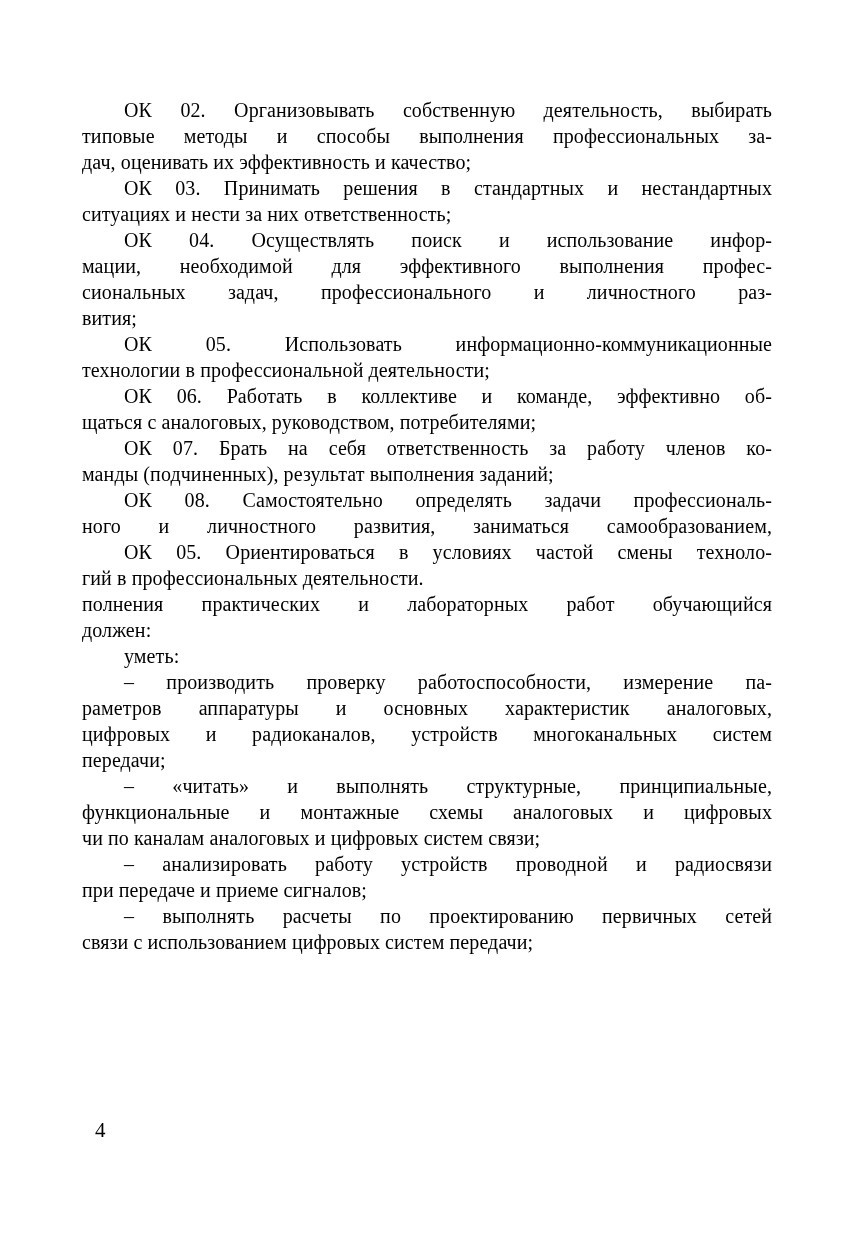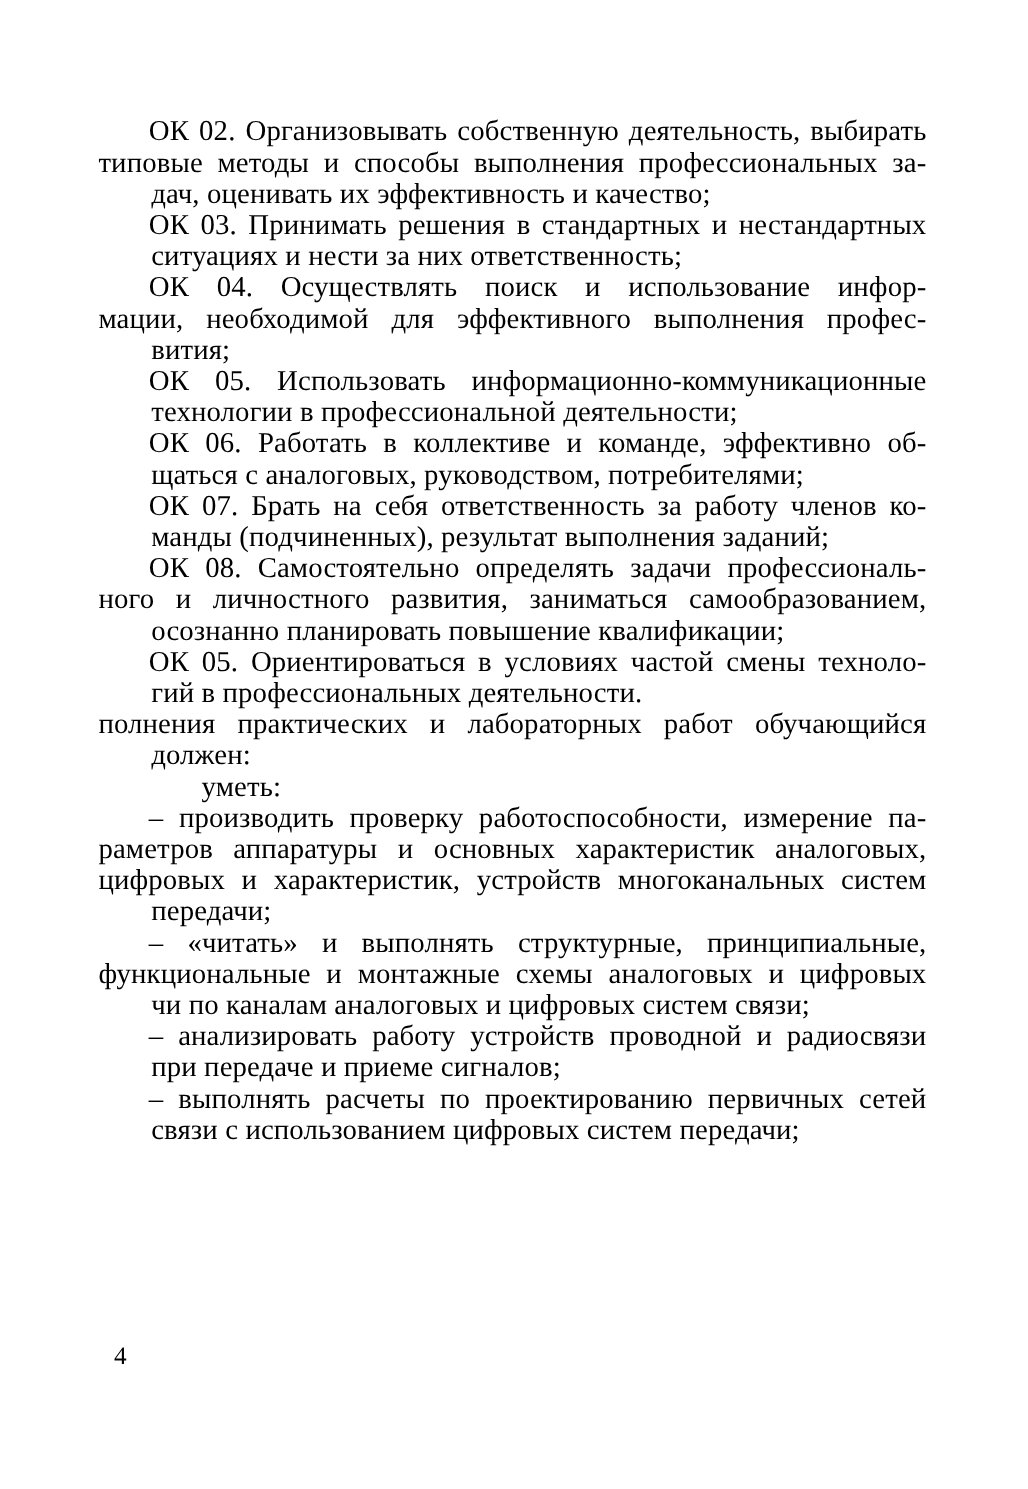--- a/index.html
+++ b/index.html
@@ -18,21 +18,21 @@
   .page {
     position: absolute;
     inset: 0;
     background: #ffffff;
   }
   .text-block {
     position: absolute;
     left: 82px;
     top: 97px;
     width: 690px;
-    font-size: 24px;
+    font-size: 20px;
     line-height: 26px;
     letter-spacing: 0.1px;
   }
   .para {
     margin: 0;
     padding: 0;
   }
   .para.italic {
   }
   .line {
@@ -41,21 +41,20 @@
     text-align-last: justify;
     hyphens: none;
     overflow: hidden;
     height: 26px;
   }
   .line.first {
     padding-left: 42px;
   }
   .line.last {
     text-align-last: left;
-    margin-left: 44px;
   }
   .folio {
     position: absolute;
     left: 95px;
     top: 1117px;
     font-size: 21px;
     line-height: 26px;
   }
 </style>
 </head>
@@ -68,54 +67,54 @@
         <span class="line">типовые методы и способы выполнения профессиональных за-</span>
         <span class="line last">дач, оценивать их эффективность и качество;</span>
       </p>
       <p class="para">
         <span class="line first">ОК 03. Принимать решения в стандартных и нестандартных</span>
         <span class="line last">ситуациях и нести за них ответственность;</span>
       </p>
       <p class="para">
         <span class="line first">ОК 04. Осуществлять поиск и использование инфор-</span>
         <span class="line">мации, необходимой для эффективного выполнения профес-</span>
+        <span class="line">сиональных задач, профессионального и личностного раз-</span>
         <span class="line last">вития;</span>
       </p>
       <p class="para">
         <span class="line first">ОК 05. Использовать информационно-коммуникационные</span>
         <span class="line last">технологии в профессиональной деятельности;</span>
       </p>
       <p class="para">
         <span class="line first">ОК 06. Работать в коллективе и команде, эффективно об-</span>
         <span class="line last">щаться с аналоговых, руководством, потребителями;</span>
       </p>
       <p class="para">
         <span class="line first">ОК 07. Брать на себя ответственность за работу членов ко-</span>
         <span class="line last">манды (подчиненных), результат выполнения заданий;</span>
       </p>
       <p class="para">
         <span class="line first">ОК 08. Самостоятельно определять задачи профессиональ-</span>
         <span class="line">ного и личностного развития, заниматься самообразованием,</span>
-        <span class="line last">осознанно планировать повышение квалификации;</span>
       </p>
       <p class="para">
         <span class="line first">ОК 05. Ориентироваться в условиях частой смены техноло-</span>
         <span class="line last">гий в профессиональных деятельности.</span>
       </p>
       <p class="para">
         <span class="line">полнения практических и лабораторных работ обучающийся</span>
         <span class="line last">должен:</span>
       </p>
       <p class="para italic">
         <span class="line first last">уметь:</span>
       </p>
       <p class="para">
         <span class="line first">– производить проверку работоспособности, измерение па-</span>
         <span class="line">раметров аппаратуры и основных характеристик аналоговых,</span>
-        <span class="line">цифровых и характеристик, устройств многоканальных систем</span>
+        <span class="line">цифровых и радиоканалов, устройств многоканальных систем</span>
         <span class="line last">передачи;</span>
       </p>
       <p class="para">
         <span class="line first">– «читать» и выполнять структурные, принципиальные,</span>
         <span class="line">функциональные и монтажные схемы аналоговых и цифровых</span>
       </p>
       <p class="para">
         <span class="line last">чи по каналам аналоговых и цифровых систем связи;</span>
       </p>
       <p class="para">

